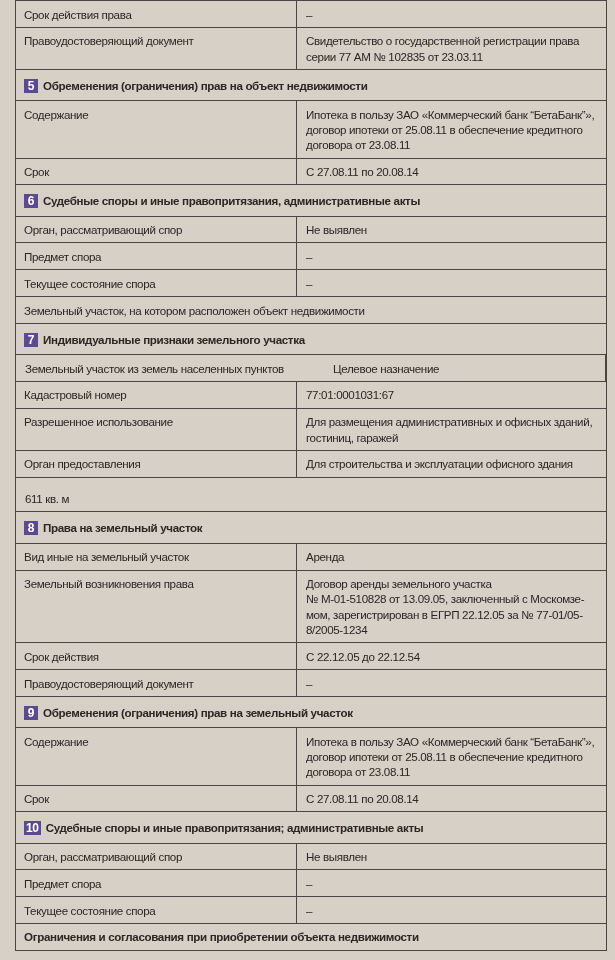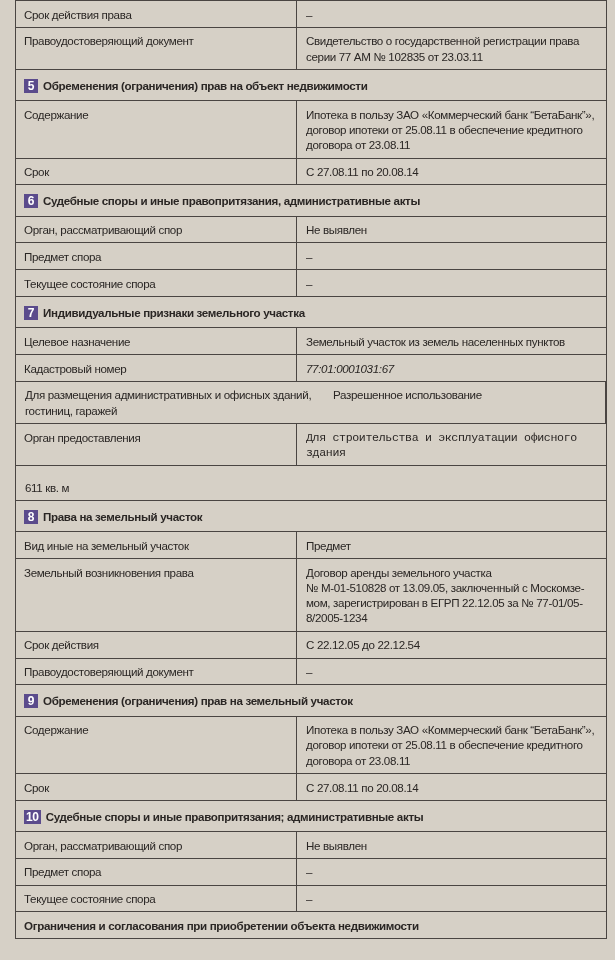--- a/index.html
+++ b/index.html
@@ -77,48 +77,51 @@
       <div class="cell value" style="white-space: pre-line;">Не выявлен</div>
     </div>
     <div class="row pair">
       <div class="cell label">Предмет спора</div>
       <div class="cell value" style="white-space: pre-line;">–</div>
     </div>
     <div class="row pair">
       <div class="cell label">Текущее состояние спора</div>
       <div class="cell value" style="white-space: pre-line;">–</div>
     </div>
+    <div class="row subheading">
+      <div class="cell full">Земельный участок, на котором расположен объект недвижимости</div>
+    </div>
     <div class="row section">
       <div class="cell full"><span class="badge">7</span><span>Индивидуальные признаки земельного участка</span></div>
     </div>
     <div class="row pair">
+      <div class="cell value" style="white-space: pre-line;">Земельный участок из земель населенных пунктов</div>
       <div class="cell label">Целевое назначение</div>
-      <div class="cell value" style="white-space: pre-line;">Земельный участок из земель населенных пунктов</div>
     </div>
     <div class="row pair">
       <div class="cell label">Кадастровый номер</div>
-      <div class="cell value" style="white-space: pre-line; font-style: italic;">77:01:0001031:67</div>
+      <div class="cell value" style="white-space: pre-line;">77:01:0001031:67</div>
     </div>
     <div class="row pair">
+      <div class="cell label">Разрешенное использование</div>
       <div class="cell value" style="white-space: pre-line;">Для размещения административных и офисных зданий, гостиниц, гаражей</div>
-      <div class="cell label">Разрешенное использование</div>
     </div>
     <div class="row pair">
       <div class="cell label">Орган предоставления</div>
-      <div class="cell value" style="white-space: pre-line; font-family: Liberation Mono, monospace;">Для строительства и эксплуатации офисного здания</div>
+      <div class="cell value" style="white-space: pre-line;">Для строительства и эксплуатации офисного здания</div>
     </div>
     <div class="row pair">
       <div class="cell value" style="white-space: pre-line; margin-top: 8px;">611 кв. м</div>
     </div>
     <div class="row section">
       <div class="cell full"><span class="badge">8</span><span>Права на земельный участок</span></div>
     </div>
     <div class="row pair">
       <div class="cell label">Вид иные на земельный участок</div>
-      <div class="cell value" style="white-space: pre-line;">Предмет</div>
+      <div class="cell value" style="white-space: pre-line;">Аренда</div>
     </div>
     <div class="row pair">
       <div class="cell label">Земельный возникновения права</div>
       <div class="cell value" style="white-space: pre-line;">Договор аренды земельного участка
 № М-01-510828 от 13.09.05, заключенный с Москомзе-мом, зарегистрирован в ЕГРП 22.12.05 за № 77-01/05-8/2005-1234</div>
     </div>
     <div class="row pair">
       <div class="cell label">Срок действия</div>
       <div class="cell value" style="white-space: pre-line;">С 22.12.05 до 22.12.54</div>
     </div>

